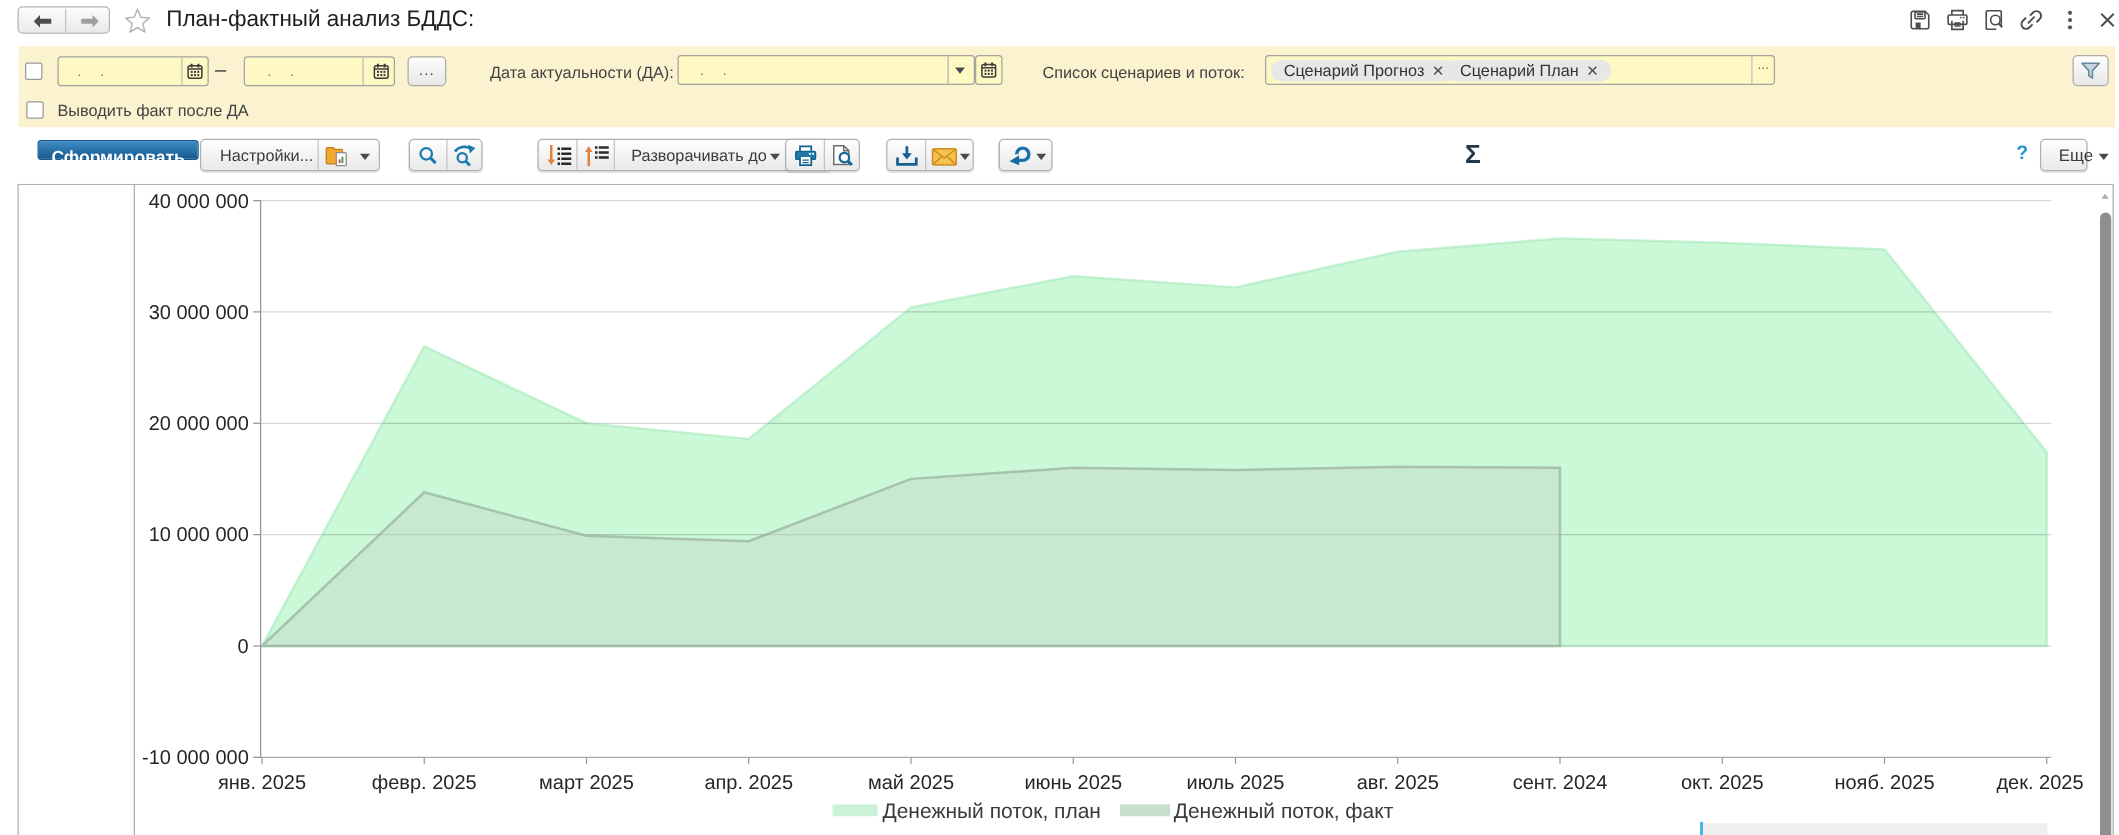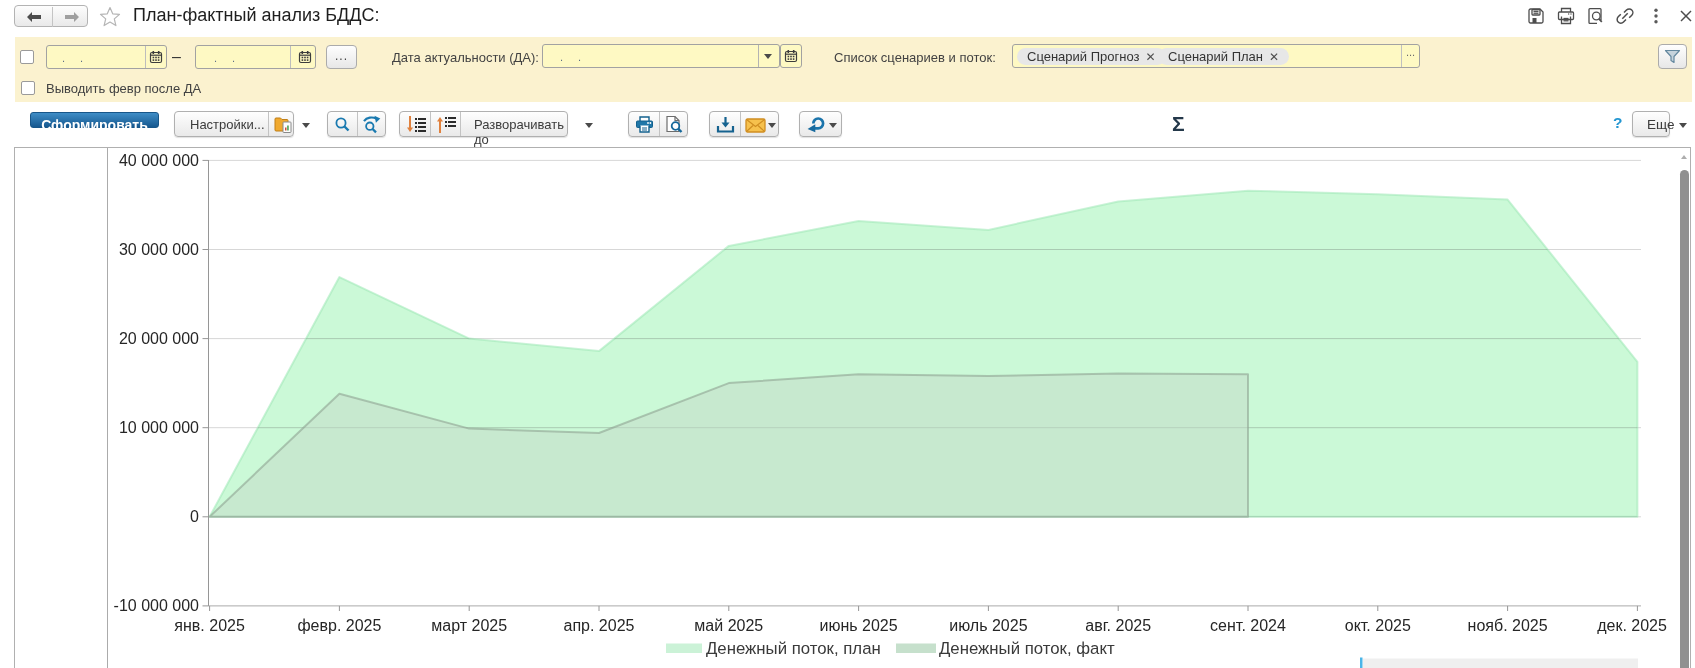--- a/index.html
+++ b/index.html
@@ -156,25 +156,25 @@
   <div class="pill" style="left:145px;">Сценарий План<span class="pillx">✕</span></div>
   <div class="abs" style="left:388px;top:0;width:1px;height:22px;background:#c0c0c0;"></div>
   <div class="abs" style="left:393px;top:1px;font-size:11px;color:#6b6b6b;">...</div>
 </div>
 <div class="graybtn" style="left:1658px;top:44px;width:29px;height:25px;">
   <svg width="17" height="16" viewBox="0 0 17 16" style="margin-top:4px;">
     <path d="M1.5 1.5 L15.5 1.5 L10 7.5 L10 13.5 L7 11.5 L7 7.5 Z" fill="#c6d3dc" stroke="#64889f" stroke-width="1.2" stroke-linejoin="round"></path>
   </svg>
 </div>
 <div class="cb" style="left:21px;top:81px;"></div>
-<div class="flabel" style="left:46px;top:81px;">Выводить февр после ДА</div>
+<div class="flabel" style="left:46px;top:81px;">Выводить факт после ДА</div>
 
 <div id="toolbar">
   <div id="genbtn">Сформировать</div>
-  <div class="tgrp" style="left:174px;width:120px;">
+  <div class="tgrp" style="left:160px;width:144px;">
     <div class="tlabel abs" style="left:15px;top:5px;">Настройки...</div>
     <div class="tsep" style="left:93px;"></div>
     <svg class="abs" style="left:99px;top:3px;" width="22" height="19" viewBox="0 0 22 19">
       <path d="M1 4 L1 15 C1 15.6 1.4 16 2 16 L13 16 C13.6 16 14 15.6 14 15 L14 5.5 C14 4.9 13.6 4.5 13 4.5 L8 4.5 L6.5 3 L2 3 C1.4 3 1 3.4 1 4 Z" fill="#f0a92e" stroke="#c07f17" stroke-width="1"></path>
       <rect x="9" y="7" width="8" height="10.5" rx="0.8" fill="#fdfdfd" stroke="#8a8a8a" stroke-width="1"></rect>
       <rect x="11" y="12.5" width="1.5" height="3" fill="#d04a3a"></rect>
       <rect x="13.2" y="10.5" width="1.5" height="5" fill="#3f9e4d"></rect>
     </svg>
     <div class="caret abs" style="left:127px;top:11px;"></div>
   </div>
@@ -184,21 +184,21 @@
       <circle cx="8" cy="8" r="4.6"></circle>
       <line x1="11.5" y1="11.5" x2="15.5" y2="15.5" stroke-width="2.4"></line>
     </svg>
     <svg class="abs" style="left:34px;top:2px;" width="21" height="21" viewBox="0 0 21 21" fill="none" stroke="#1a7ab0">
       <circle cx="7.8" cy="12.2" r="3.7" stroke-width="1.8"></circle>
       <line x1="10.6" y1="15" x2="14" y2="18.4" stroke-width="2.3"></line>
       <path d="M2 7.2 C4.8 3.2 10.5 2.6 14.2 4.6" stroke-width="2.1"></path>
       <path d="M12.5 1.8 L18.3 4.4 L13.9 8.8 Z" fill="#1a7ab0" stroke="none"></path>
     </svg>
   </div>
-  <div class="tgrp" style="left:399px;width:169px;">
+  <div class="tgrp" style="left:430px;width:235px;">
     <div class="tsep" style="left:30px;"></div>
     <div class="tsep" style="left:60px;"></div>
     <svg class="abs" style="left:5px;top:3px;" width="22" height="19" viewBox="0 0 22 19">
       <g stroke="#e0813e" stroke-width="2" fill="none">
         <line x1="5" y1="1" x2="5" y2="14"></line>
       </g>
       <path d="M2 12.5 L5 17 L8 12.5 Z" fill="#e0813e"></path>
       <g fill="#2b2b2b">
         <rect x="10" y="3" width="2" height="2"></rect>
           <rect x="13" y="3" width="8" height="2"></rect>

